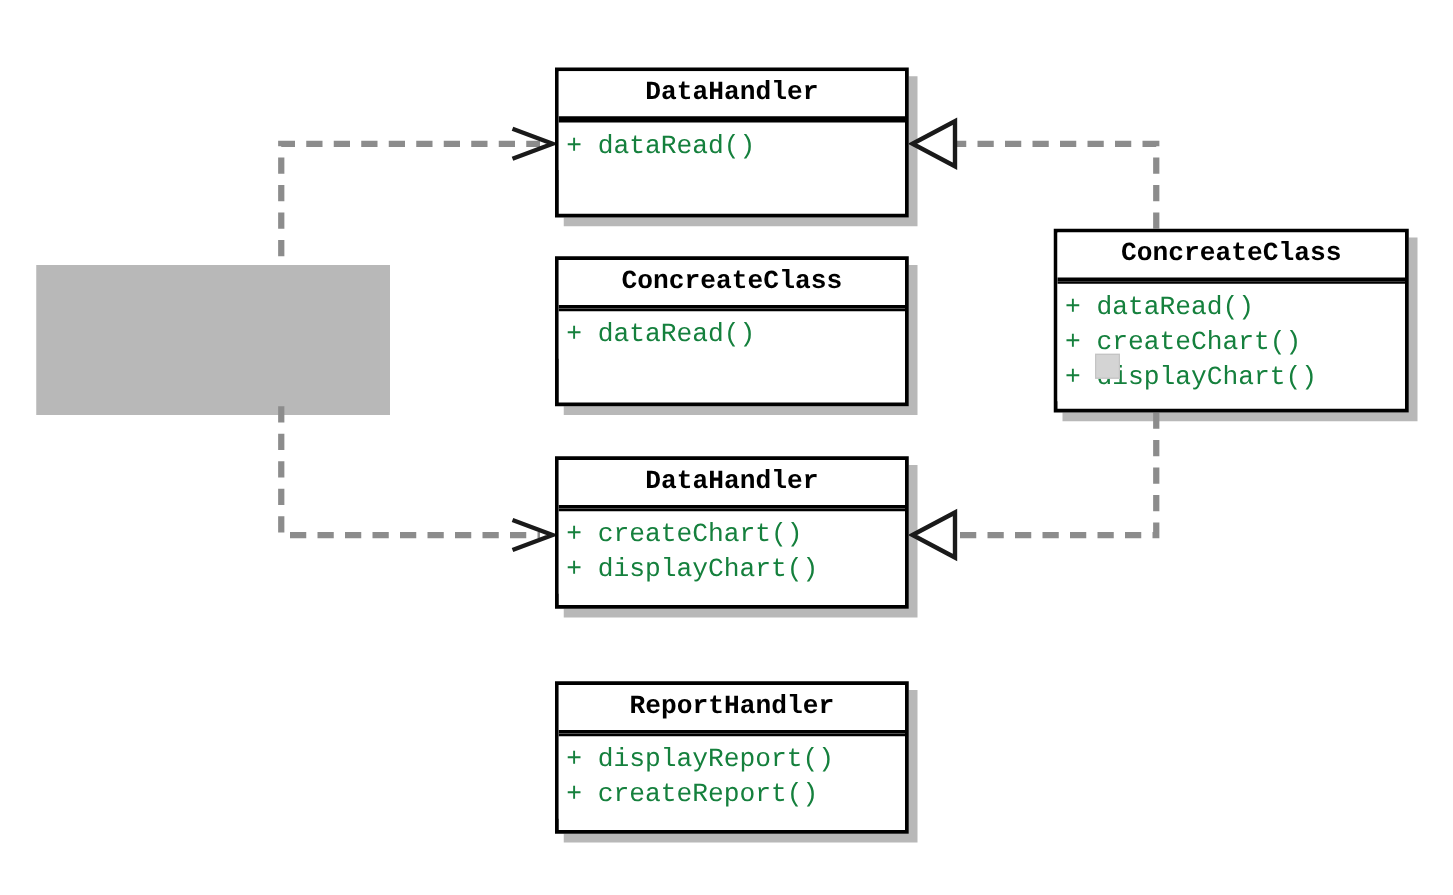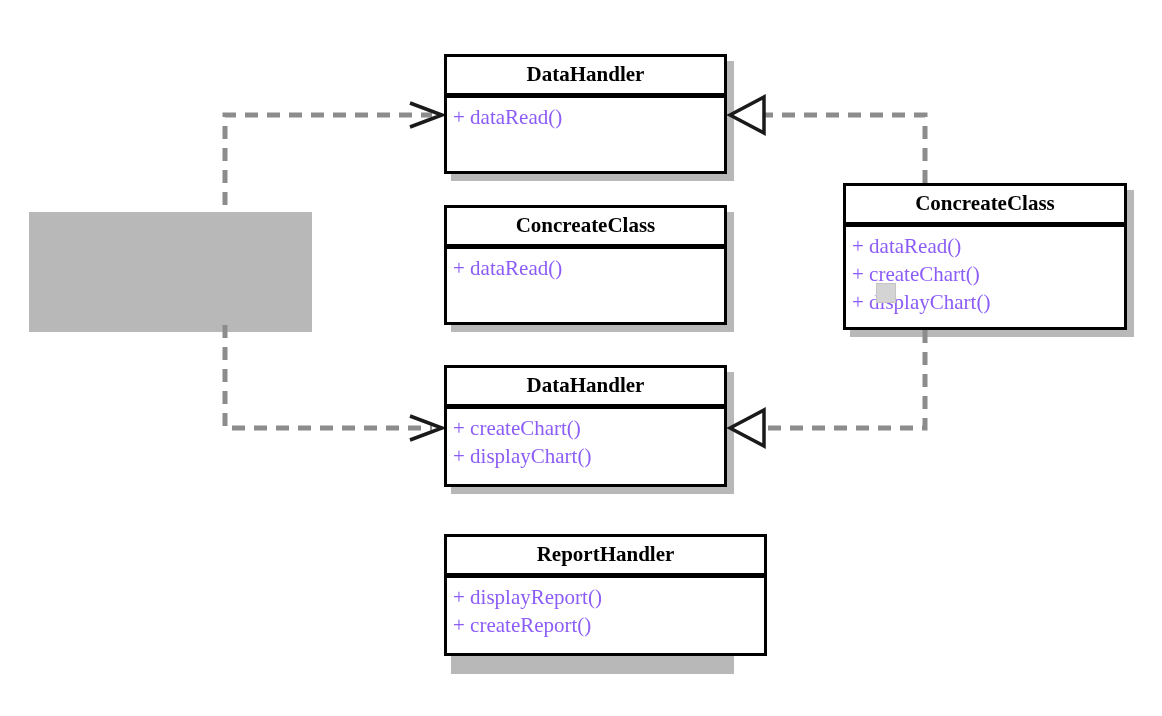--- a/index.html
+++ b/index.html
@@ -5,21 +5,21 @@
   html, body {
     margin: 0;
     padding: 0;
     background: #ffffff;
   }
   #canvas {
     position: relative;
     width: 1162px;
     height: 716px;
     background: #ffffff;
-    font-family: Liberation Serif, serif;
+    font-family: Liberation Mono, monospace;
     overflow: hidden;
   }
   
   .uml-class {
     position: absolute;
     box-sizing: border-box;
     background: #ffffff;
     border: 3px solid #000000;
     z-index: 5;
   }
@@ -43,21 +43,21 @@
   }
   .uml-members {
     box-sizing: border-box;
     width: 100%;
     border-top: 2px solid #000000;
     padding: 6px 0 4px 6px;
     background: #ffffff;
   }
   .uml-member {
     font-size: 21px;
-    color: #8b5cf6;
+    color: #15803d;
     line-height: 1.33;
     white-space: nowrap;
     letter-spacing: 0px;
   }
   .uml-members.empty {
     min-height: 10px;
   }
   
   #wires {
     position: absolute;
@@ -135,21 +135,21 @@
   </div>
 
   <div class="uml-class" style="left:444px; top:365px; width:283px; height:122px;">
     <div class="uml-name">DataHandler</div>
     <div class="uml-members">
       <div class="uml-member">+ createChart()</div>
       <div class="uml-member">+ displayChart()</div>
     </div>
   </div>
 
-  <div class="uml-class" style="left:444px; top:534px; width:323px; height:122px;">
+  <div class="uml-class" style="left:444px; top:545px; width:283px; height:122px;">
     <div class="uml-name">ReportHandler</div>
     <div class="uml-members">
       <div class="uml-member">+ displayReport()</div>
       <div class="uml-member">+ createReport()</div>
     </div>
   </div>
 
   <div class="artifact-square" style="left:876px; top:283px; width:18px; height:18px;"></div>
 
 </div>

